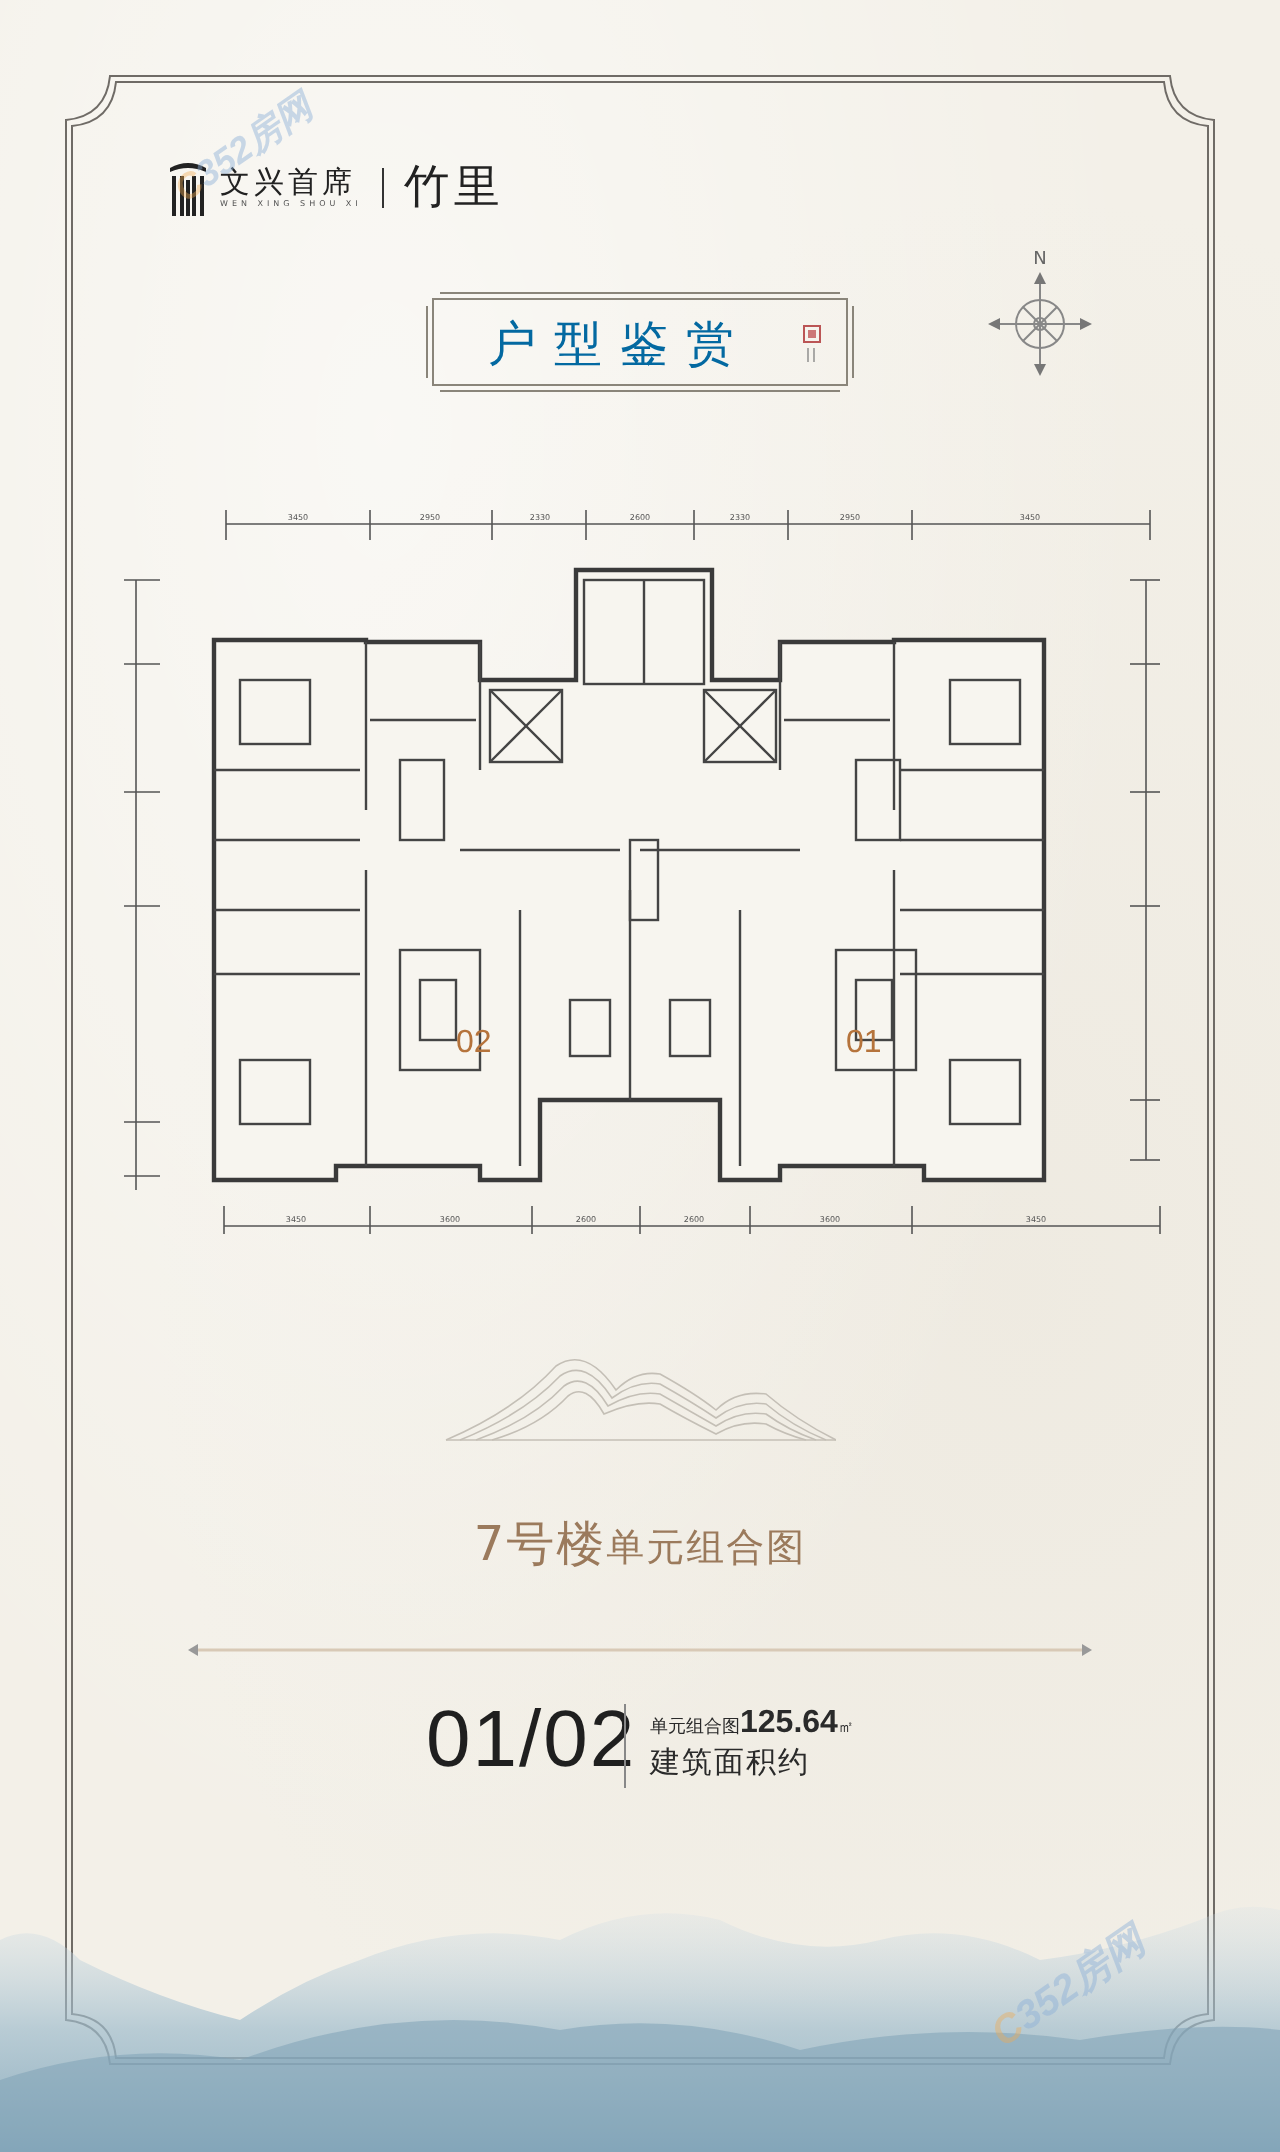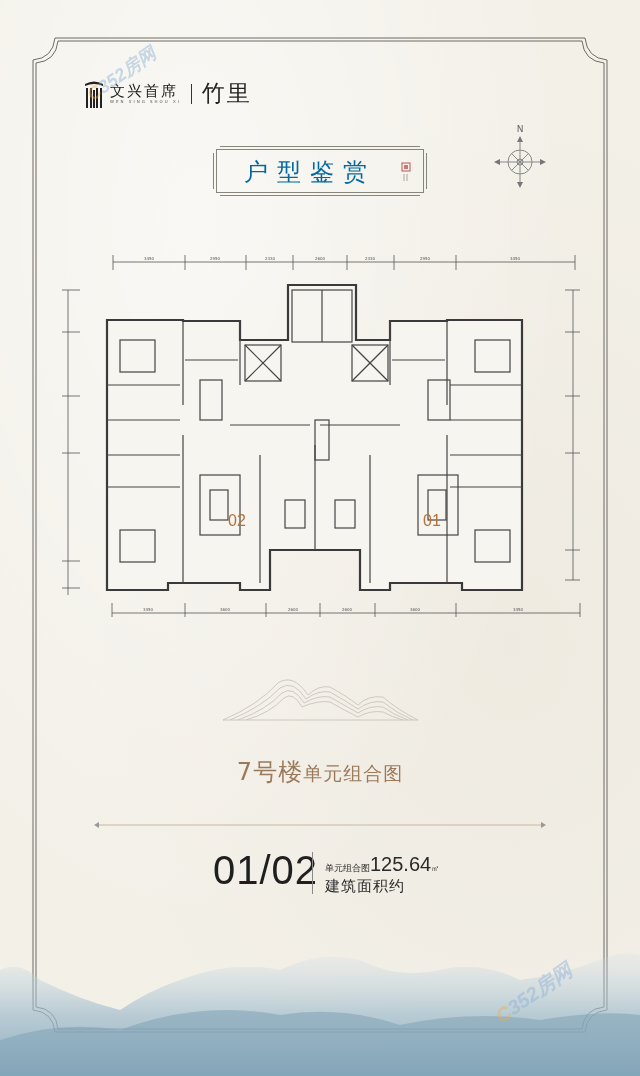--- a/index.html
+++ b/index.html
@@ -24,21 +24,21 @@
   .plan{position:absolute;left:60px;top:245px;}
   .mountain{position:absolute;left:218px;top:675px;}
   .headline{position:absolute;left:0;width:640px;top:756px;text-align:center;color:#9b7a5c;}
   .headline .big{font-size:24px;letter-spacing:1px;}
   .headline .small{font-size:19px;letter-spacing:1px;}
   .divider{position:absolute;left:94px;top:822px;}
   .unit{position:absolute;left:213px;top:848px;font-size:40px;color:#1f1f1f;letter-spacing:1px;font-family:"Liberation Sans",sans-serif;}
   .vline{position:absolute;left:312px;top:852px;width:1px;height:42px;background:#888;}
   .specs{position:absolute;left:325px;top:853px;color:#2a2a2a;}
   .spec1{font-size:9px;}
-  .spec1 .num{font-size:20px;font-family:"Liberation Sans",sans-serif;}
+  .spec1 .num{font-size:16px;font-family:"Liberation Sans",sans-serif;font-weight:bold;}
   .spec1 .u{font-size:8px;}
   .spec2{font-size:15px;letter-spacing:1px;margin-top:1px;}
   .mist{position:absolute;left:0;top:930px;}
   .wm{position:absolute;font-family:"Liberation Sans",sans-serif;font-style:italic;font-weight:bold;color:rgba(140,175,215,.45);transform:rotate(-35deg);}
   .wm .o{color:rgba(240,170,80,.4);}
 </style>
 </head>
 <body>
 
 <div class="paper"></div>

